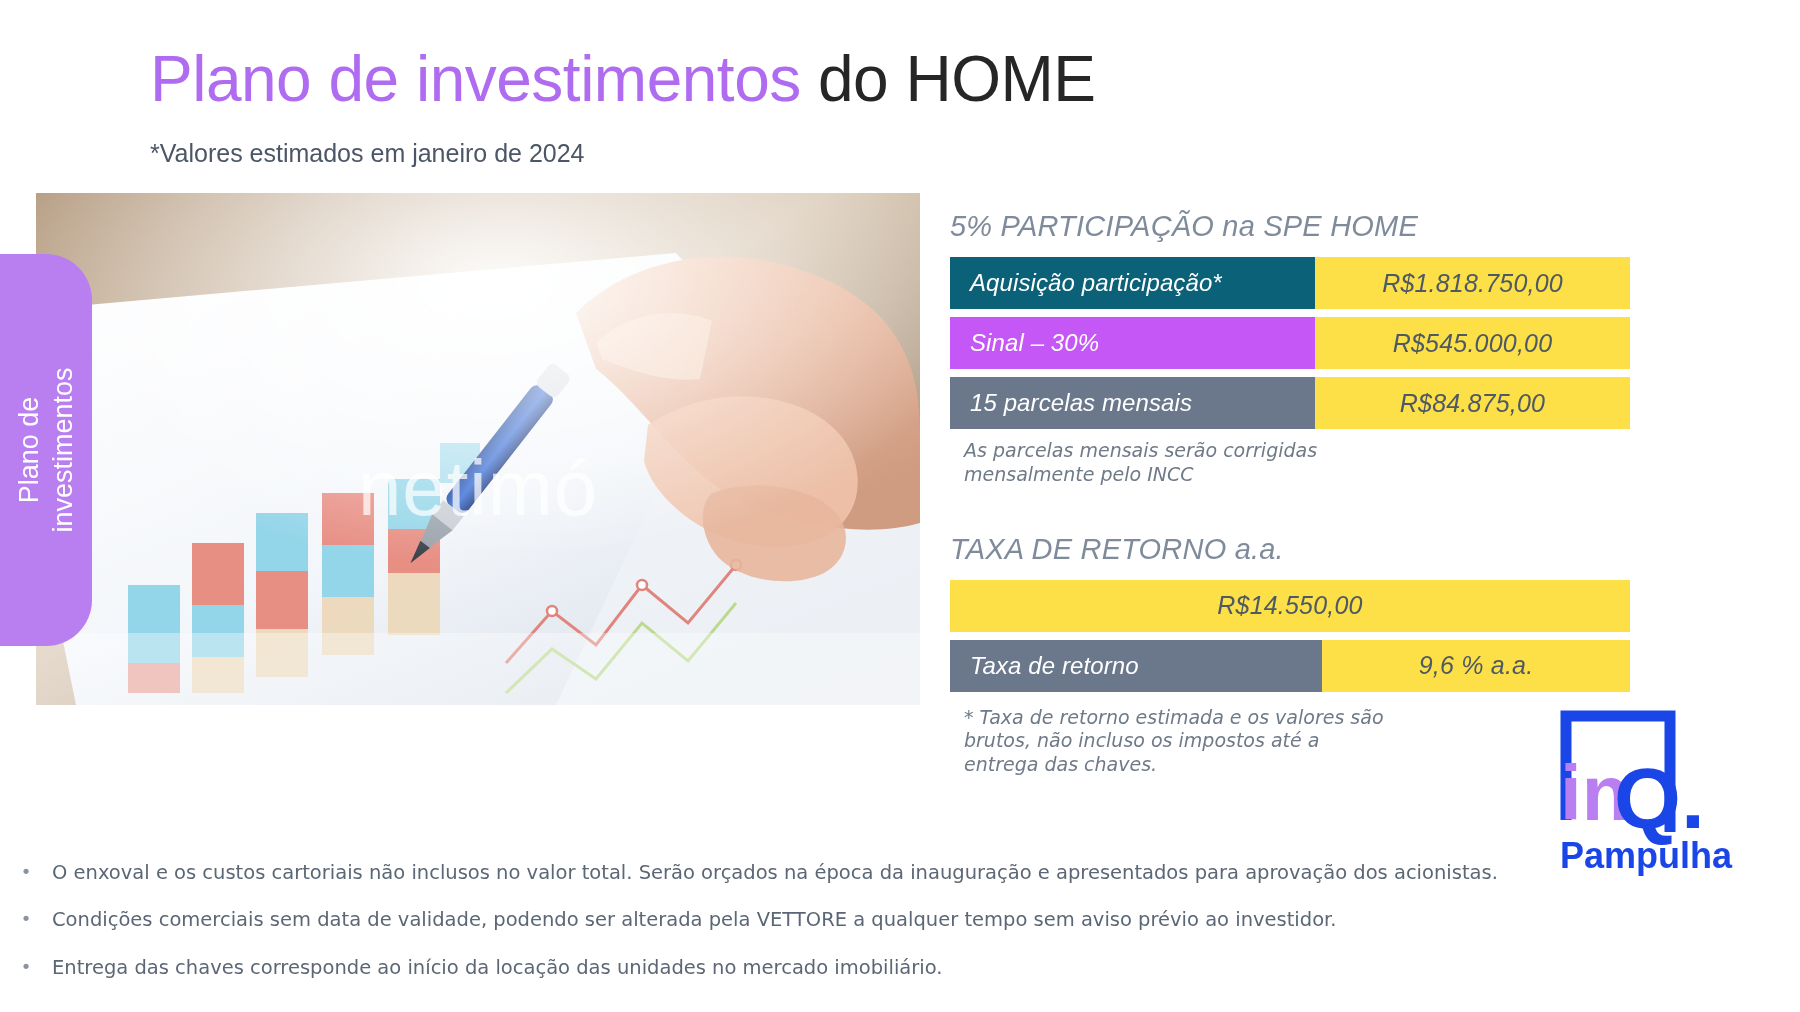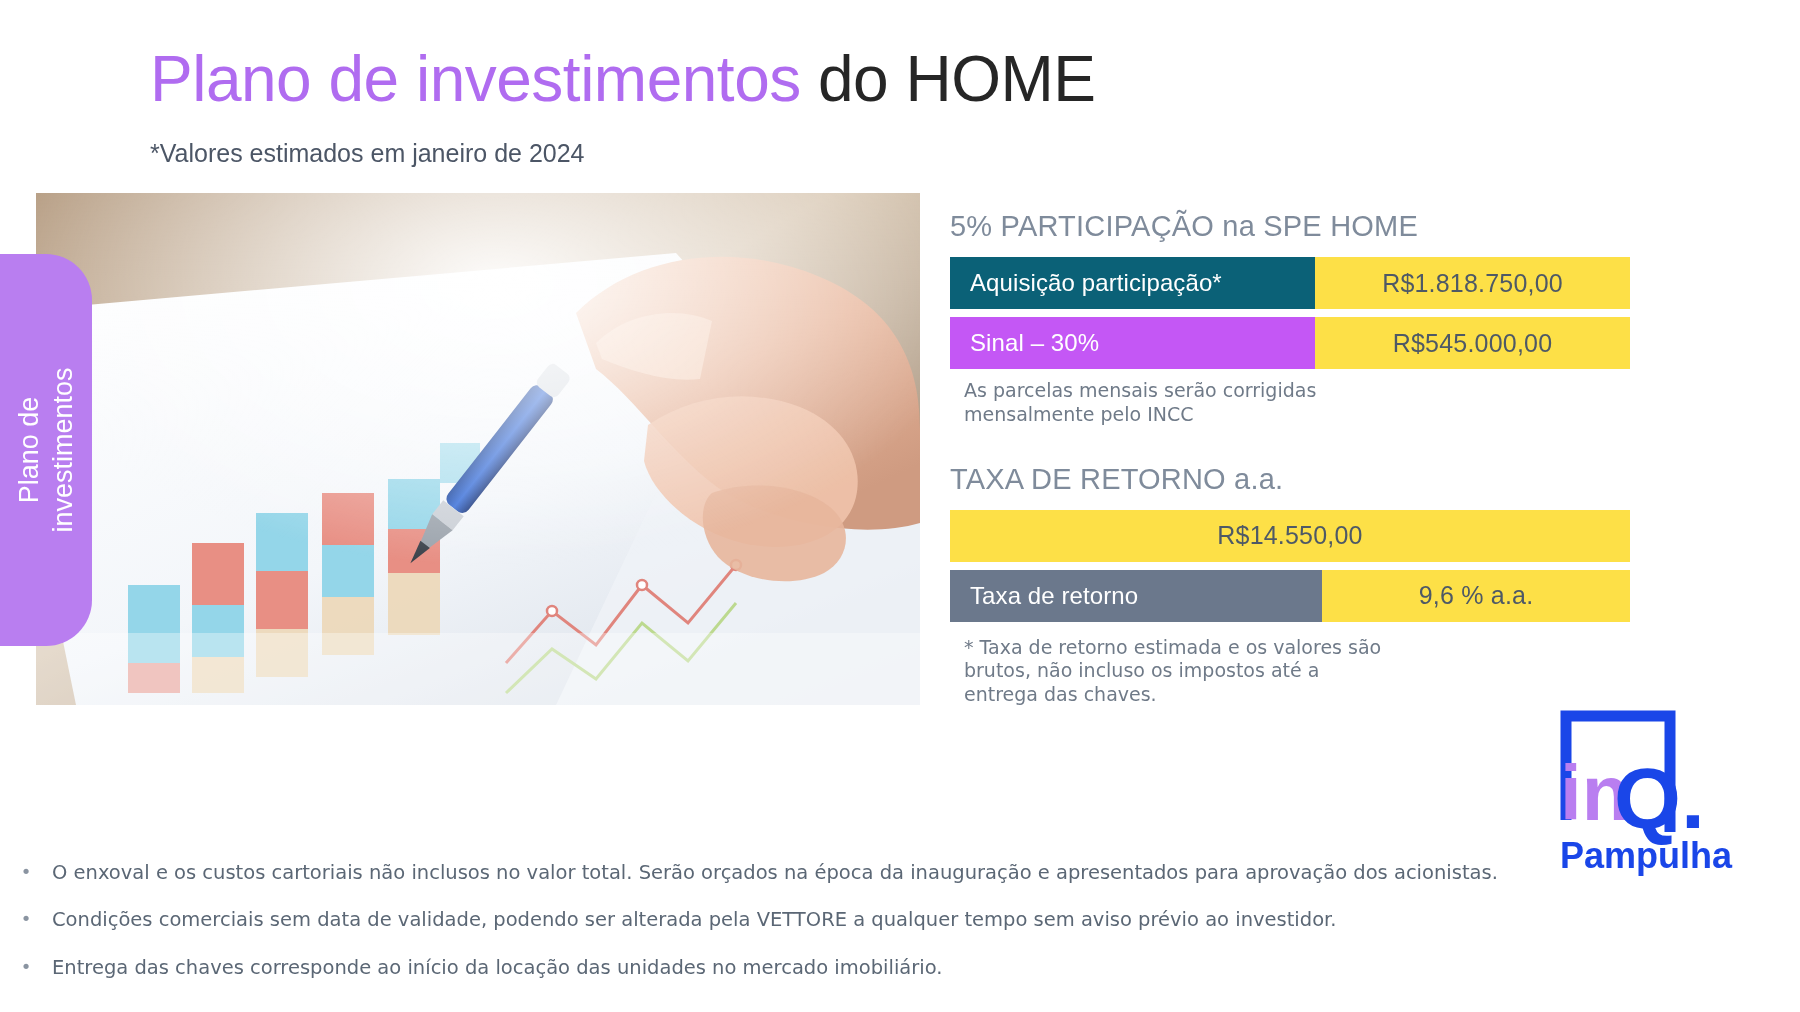--- a/index.html
+++ b/index.html
@@ -96,29 +96,30 @@
     font-weight: 400;
     pointer-events: none;
   }
 
   
   .right {
     position: absolute;
     left: 950px;
     top: 210px;
     width: 680px;
+    font-style: italic;
   }
   .section-title {
     font-size: 29px;
     color: #7f8b9b;
     letter-spacing: 0.2px;
     margin: 0 0 14px 0;
     font-weight: 400;
   }
-  .section-title.second { margin-top: 36px; }
+  .section-title.second { margin-top: 46px; }
 
   .row {
     display: flex;
     align-items: stretch;
     margin-bottom: 8px;
   }
   .row-label {
     flex: 0 0 365px;
     height: 52px;
     display: flex;
@@ -279,20 +280,21 @@
         <rect x="398" y="176" width="26" height="150" rx="8" fill="url(#peng)"></rect>
         <rect x="398" y="150" width="26" height="28" rx="6" fill="#d8dde3"></rect>
         <rect x="398" y="326" width="26" height="18" fill="#c9ced5"></rect>
         <polygon points="398,344 424,344 411,392" fill="#9aa2ab"></polygon>
         <polygon points="405,372 417,372 411,396" fill="#394049"></polygon>
       </g>
 
       <rect x="0" y="0" width="884" height="512" fill="url(#glow)"></rect>
       <rect x="0" y="440" width="884" height="72" fill="#ffffff" opacity="0.35"></rect>
     </svg>
+    <div class="wm">netimó</div>
   </div>
 
   <div class="side-tab">
     <div class="side-tab-label">
       <span>Plano de</span>
       <span>investimentos</span>
     </div>
   </div>
 
   <div class="right">
@@ -302,20 +304,24 @@
     <div class="row">
       <div class="row-label lbl-teal">Aquisição participação*</div>
       <div class="row-value">R$1.818.750,00</div>
     </div>
 
     <div class="row">
       <div class="row-label lbl-purple">Sinal – 30%</div>
       <div class="row-value">R$545.000,00</div>
     </div>
 
+    <div class="row">
+      <div class="row-label lbl-slate">15 parcelas mensais</div>
+      <div class="row-value">R$84.875,00</div>
+    </div>
 
     <p class="note">As parcelas mensais serão corrigidas mensalmente pelo INCC</p>
 
     <h2 class="section-title second">TAXA DE RETORNO a.a.</h2>
 
     <div class="row wide">
       <div class="row-value">R$14.550,00</div>
     </div>
 
     <div class="row wide">

